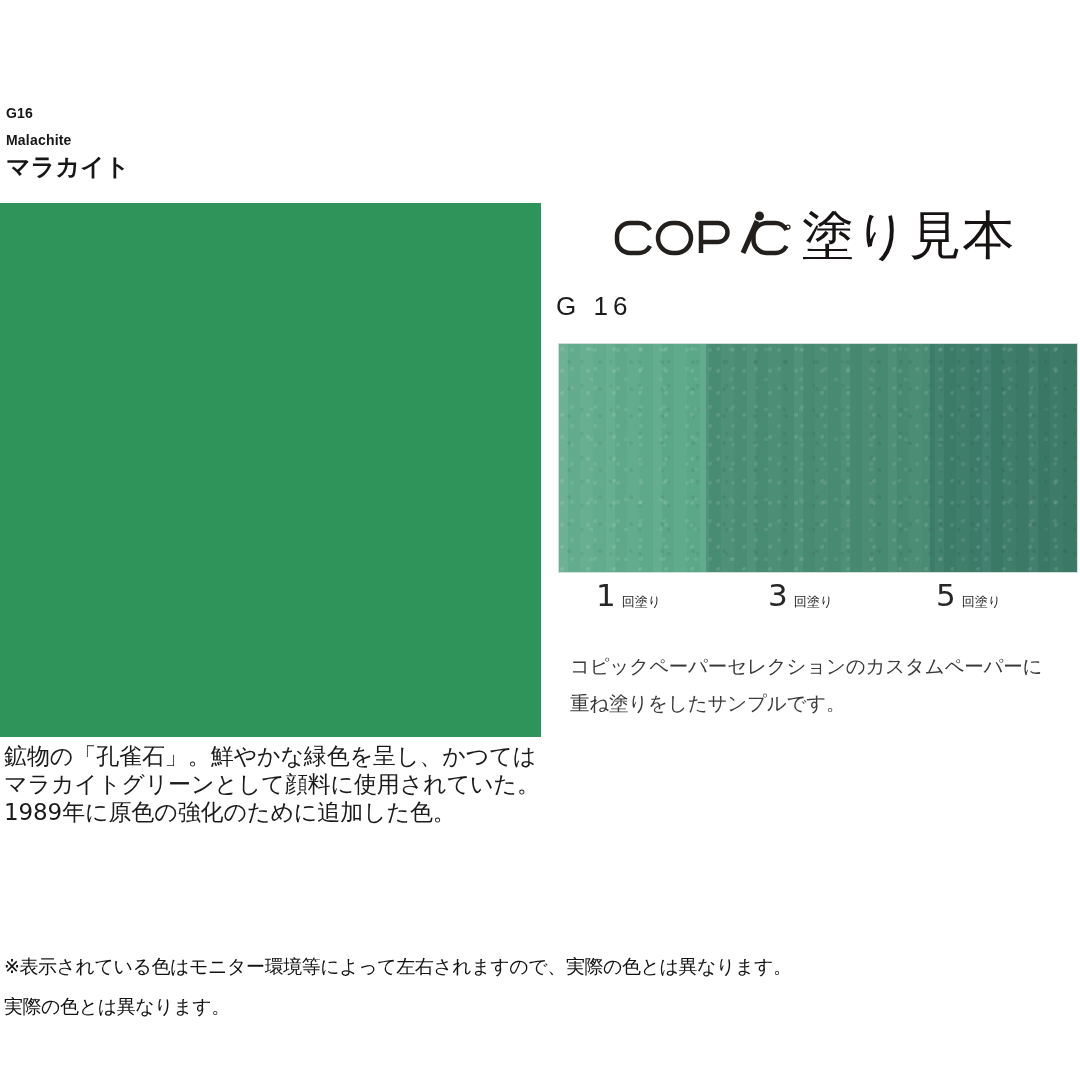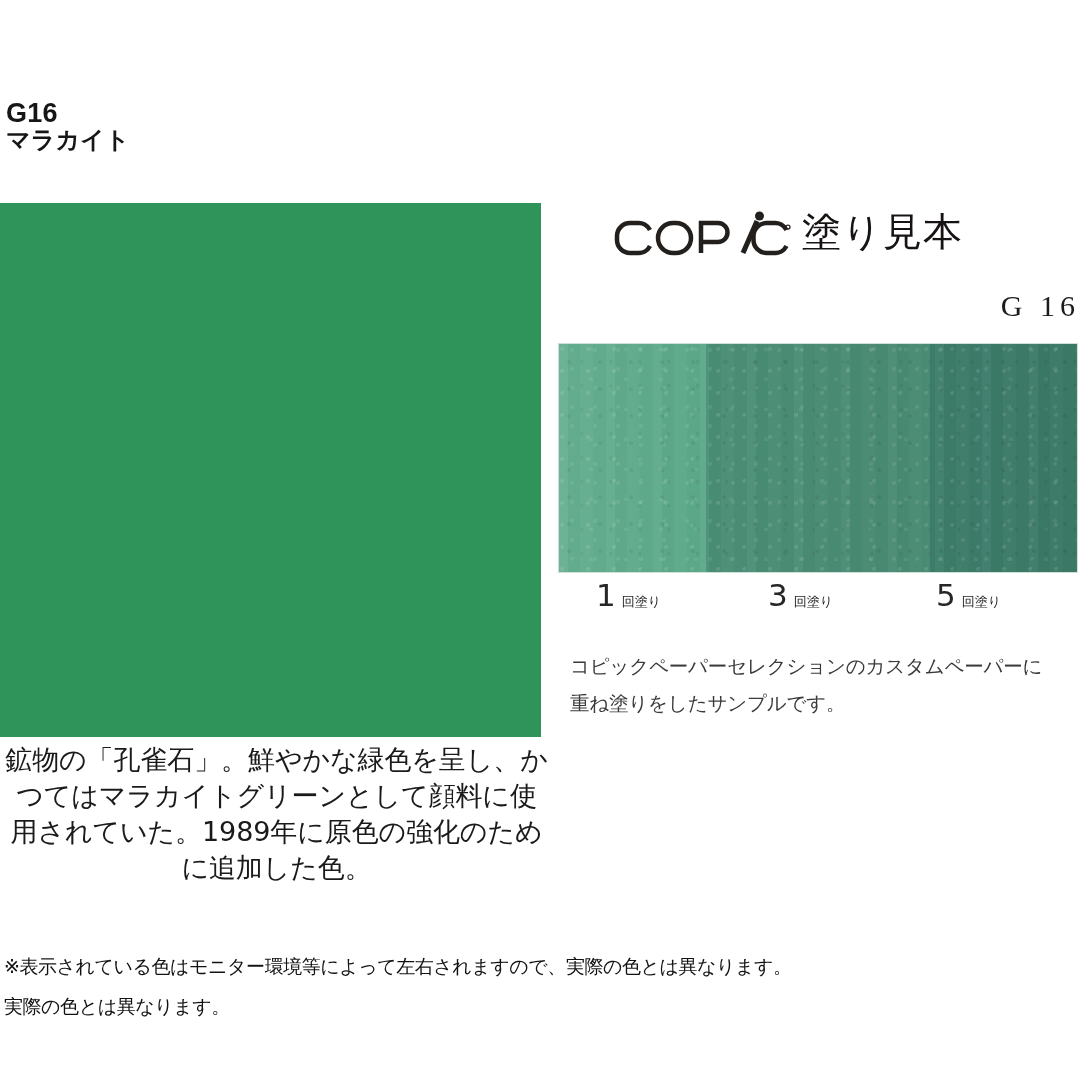--- a/index.html
+++ b/index.html
@@ -18,21 +18,21 @@
   }
 
   
   #header-block {
     position: absolute;
     left: 6px;
     top: 100px;
     width: 520px;
   }
   .hdr-line {
-    font-size: 27px;
+    font-size: 14px;
     font-weight: bold;
     line-height: 27px;
     letter-spacing: 0.2px;
     color: #161616;
     white-space: nowrap;
   }
   .hdr-line.jp {
     font-family: "DejaVu Sans", "Liberation Sans", sans-serif;
     font-size: 24px;
   }
@@ -47,25 +47,24 @@
     background: #2f9459;
   }
 
   
   #color-description {
     position: absolute;
     left: 4px;
     top: 742px;
     width: 545px;
     font-family: "DejaVu Sans", "Liberation Sans", sans-serif;
-    font-size: 27px;
-    line-height: 36px;
+    font-size: 23px;
+    line-height: 28px;
     color: #1a1a1a;
     letter-spacing: -0.1px;
-    text-align: center;
   }
 
   
   #sample-panel {
     position: absolute;
     left: 556px;
     top: 200px;
     width: 524px;
     height: 520px;
   }
@@ -76,37 +75,37 @@
     left: 56px;
     top: 8px;
     display: flex;
     align-items: center;
     height: 54px;
   }
   #copic-logo {
     display: block;
   }
   #brand-suffix {
-    font-family: Liberation Mono, monospace;
-    font-size: 39px;
+    font-family: Liberation Sans, sans-serif;
+    font-size: 52px;
     line-height: 40px;
     color: #171313;
     margin-left: 10px;
     letter-spacing: 1px;
   }
 
   
   #sample-code {
     position: absolute;
     left: 0;
     top: 84px;
     width: 524px;
-    text-align: right;
-    font-family: Liberation Serif, serif;
-    font-size: 30px;
+    text-align: left;
+    font-family: Liberation Sans, sans-serif;
+    font-size: 26px;
     line-height: 44px;
     color: #1c1c1c;
     letter-spacing: 5px;
   }
 
   
   #marker-sample {
     position: absolute;
     left: 2px;
     top: 143px;
@@ -225,20 +224,21 @@
     color: #121212;
     letter-spacing: -0.45px;
   }
   .disclaimer-line { white-space: nowrap; }
 </style>
 </head>
 <body>
 
 <div id="header-block">
   <div class="hdr-line">G16</div>
+  <div class="hdr-line">Malachite</div>
   <div class="hdr-line jp">マラカイト</div>
 </div>
 
 <div id="color-swatch" style="background: rgb(47, 148, 89);"></div>
 
 <div id="color-description">鉱物の「孔雀石」。鮮やかな緑色を呈し、かつてはマラカイトグリーンとして顔料に使用されていた。1989年に原色の強化のために追加した色。</div>
 
 <div id="sample-panel">
 
   <div id="brand-row">

